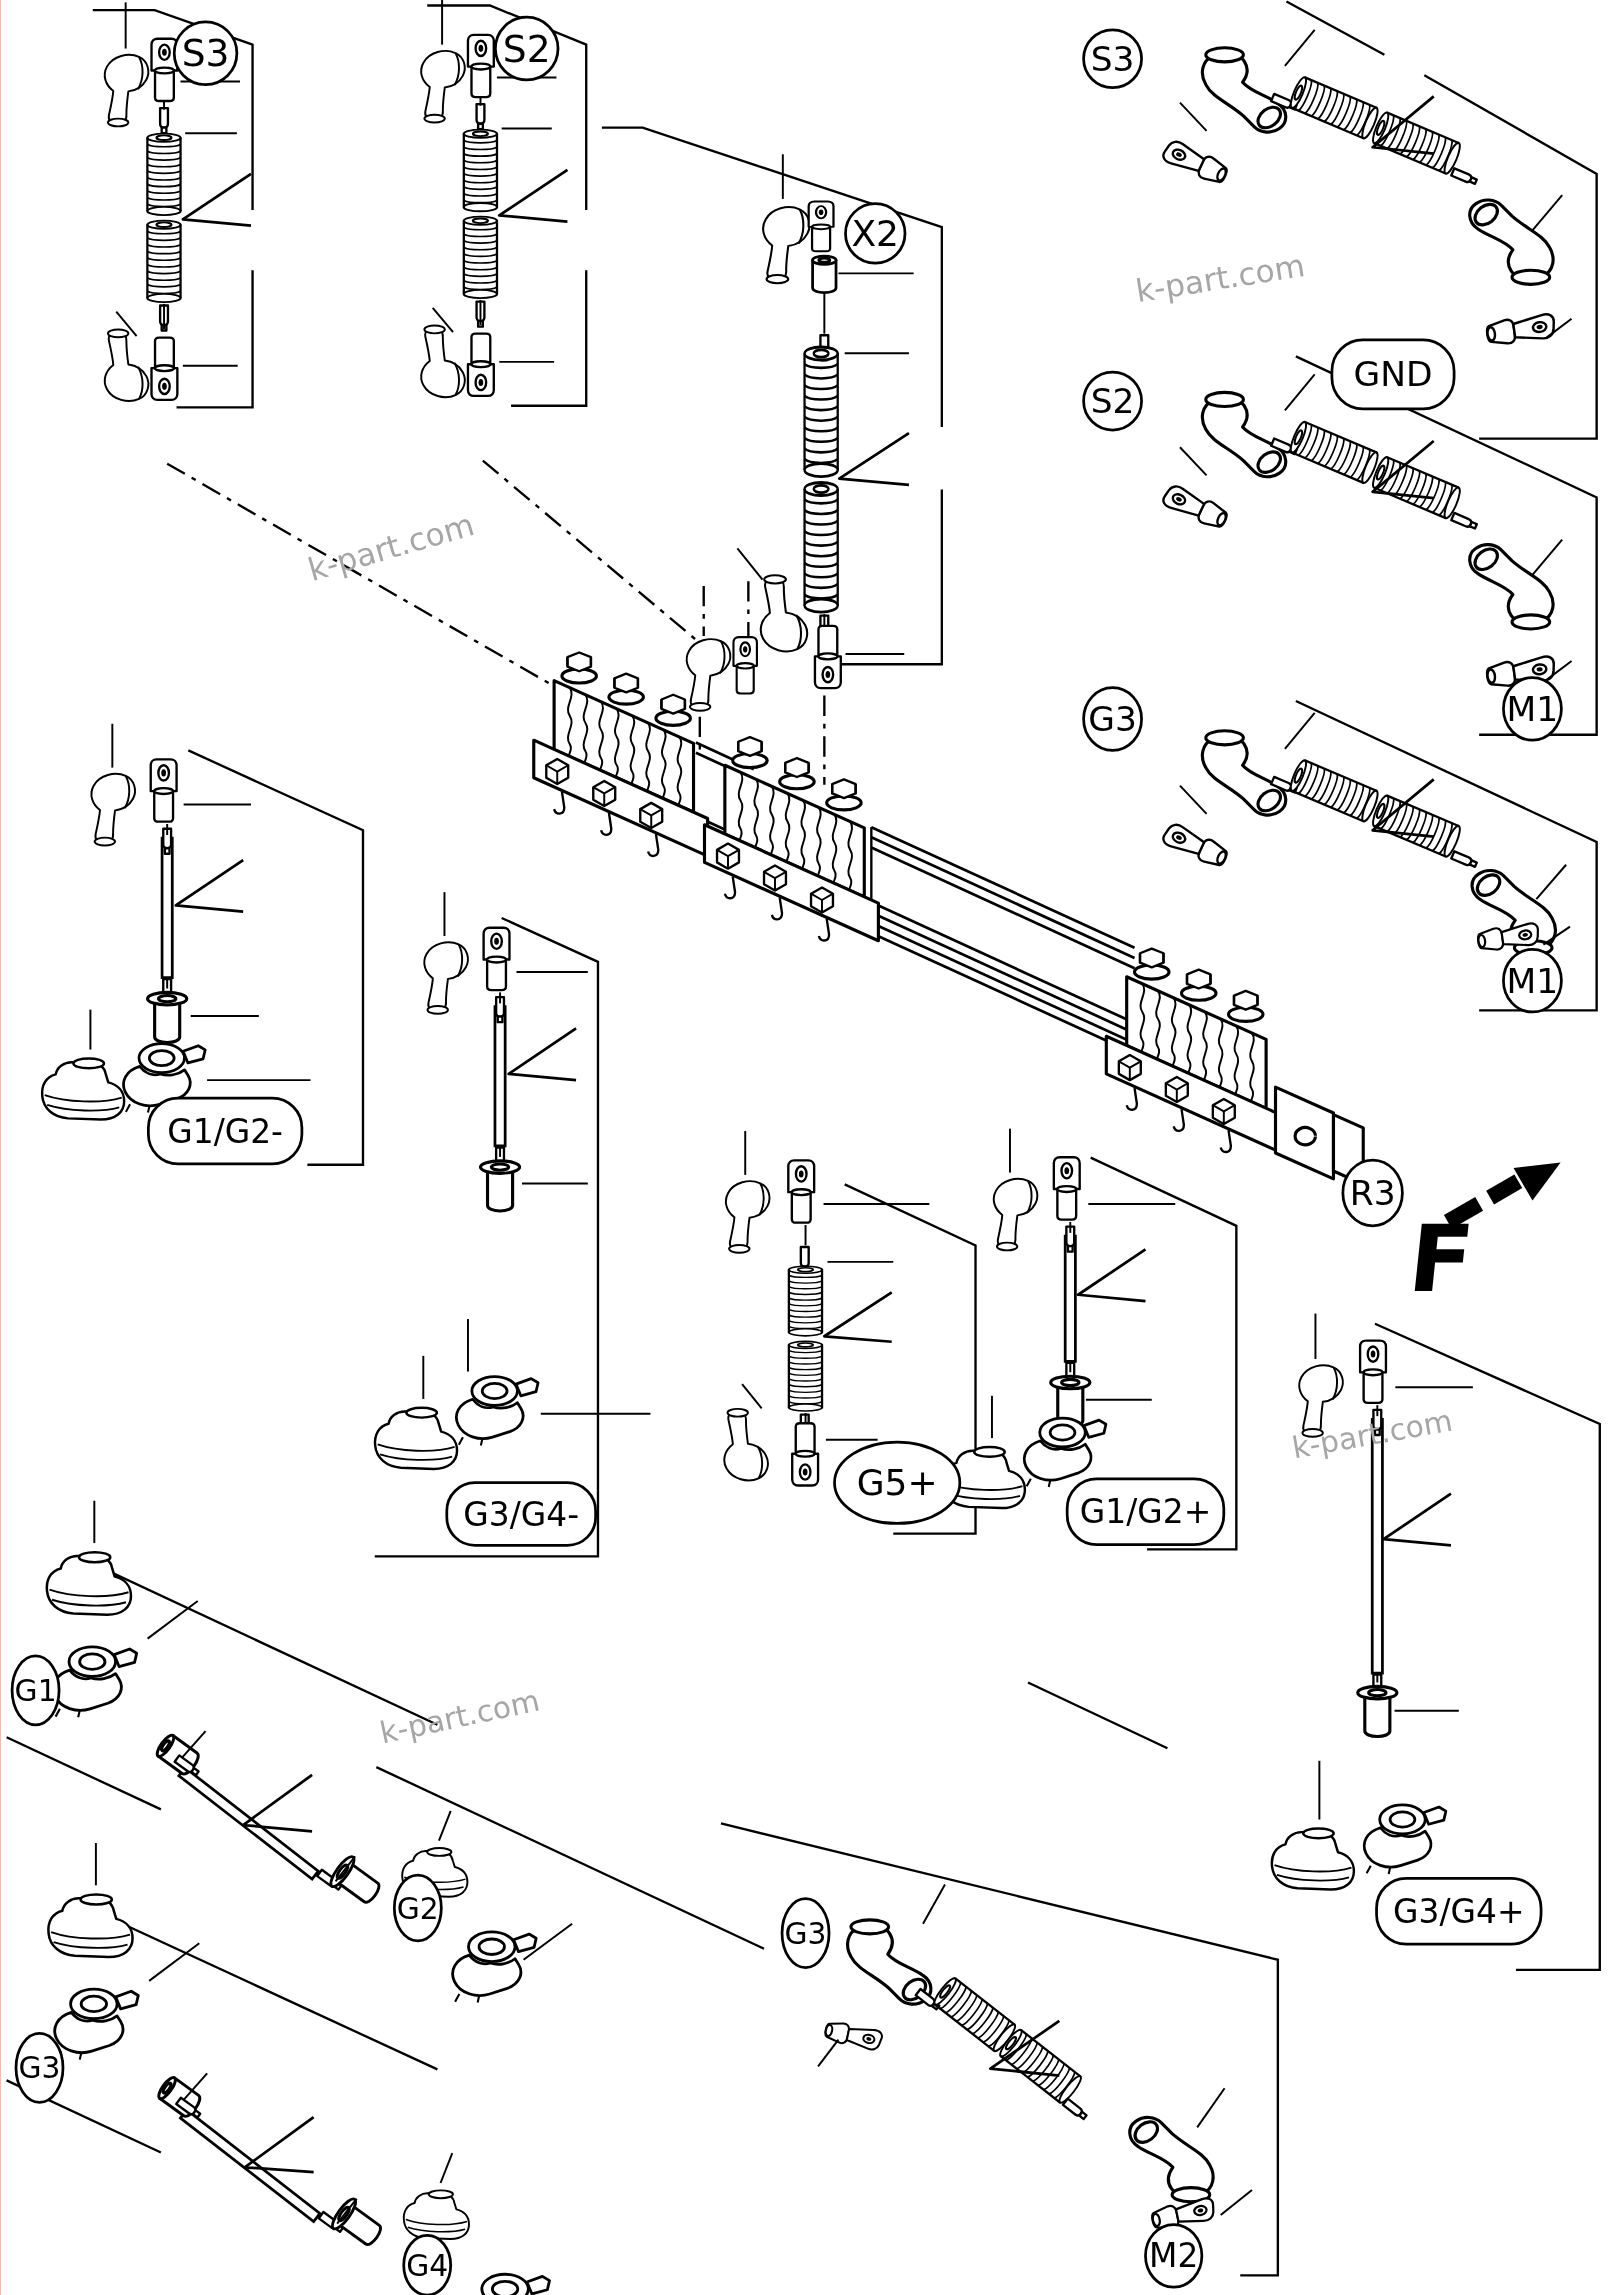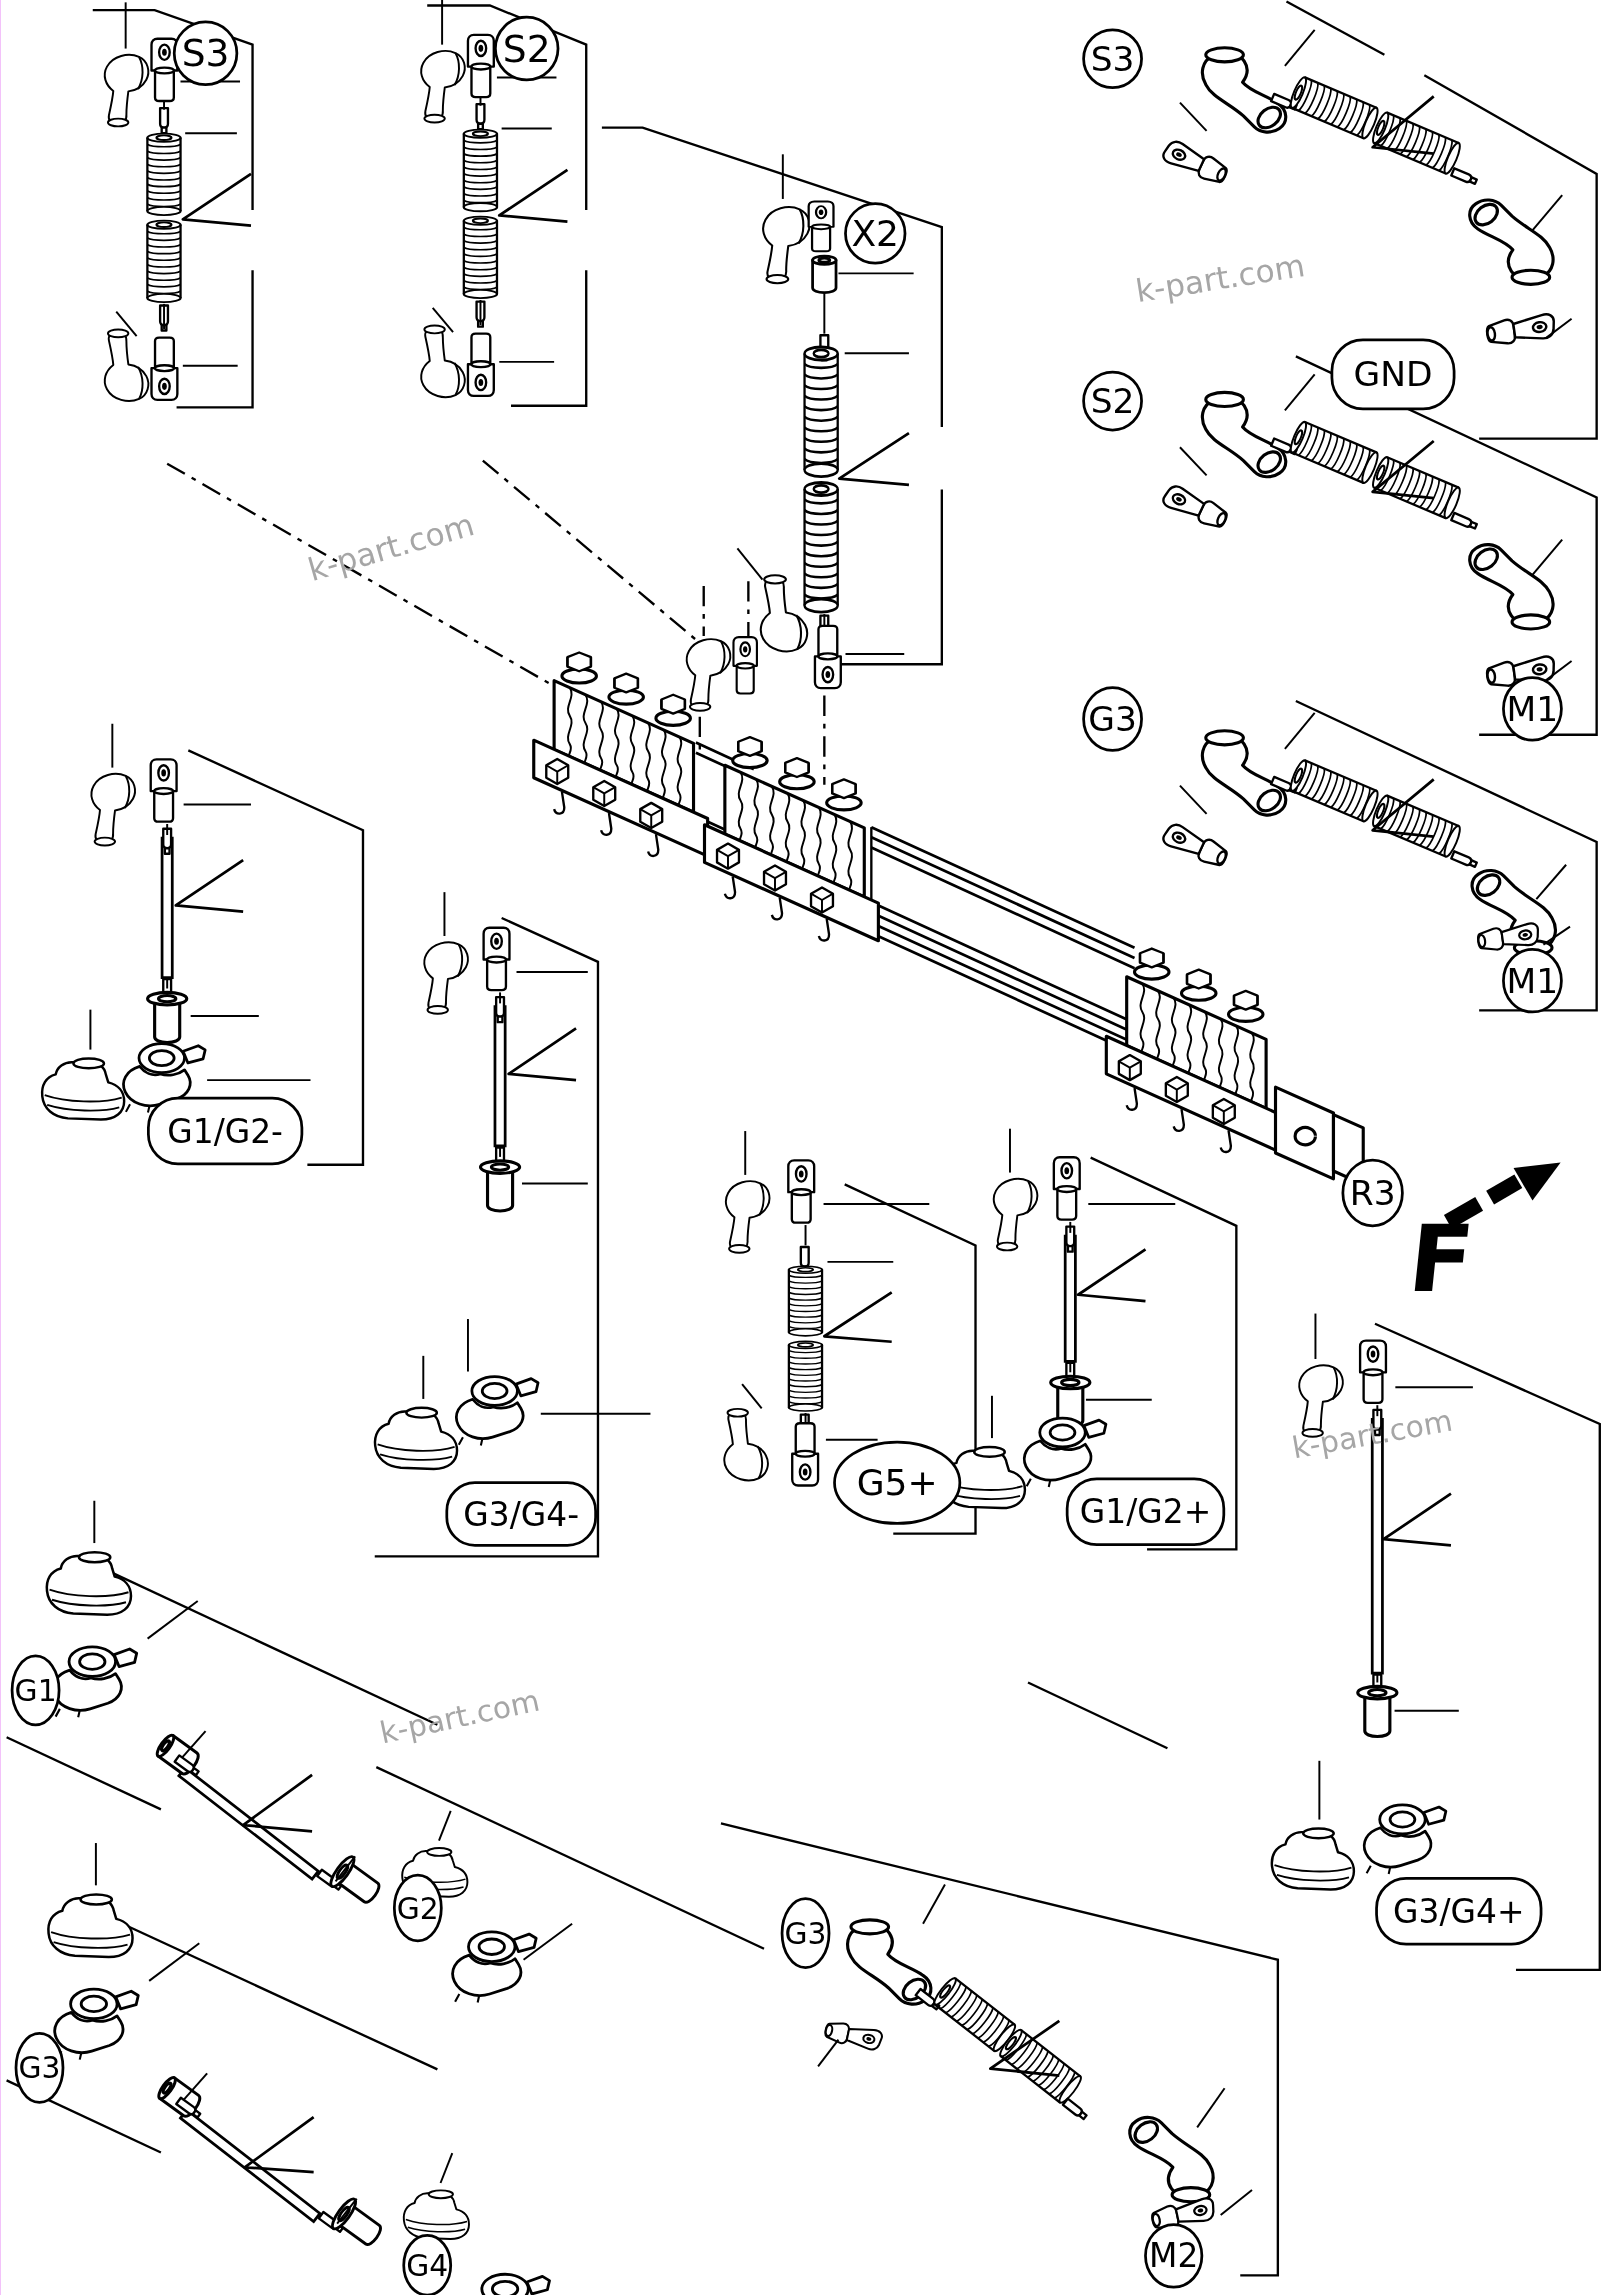--- a/index.html
+++ b/index.html
@@ -1,16 +1,16 @@
 <!DOCTYPE html>
 <html style="font-size:12.5px"><head>
 <meta charset="utf-8">
 <style>
   html,body{margin:0;padding:0;background:#ffffff;}
-  #stage{position:relative;width:1615px;height:2295px;background:#d946ef;overflow:hidden;}
+  #stage{position:relative;width:1615px;height:2295px;background:#c2410c;overflow:hidden;}
   svg{display:block;}
   text{font-family:"DejaVu Sans","Liberation Sans",sans-serif;}
 </style>
 </head>
 <body>
 
 <main>
   <div id="stage">
       <svg width="1615" height="2295" viewBox="0 0 2061 2930">
         <rect x="0" y="0" width="2061" height="2930" fill="#ffffff"></rect>

